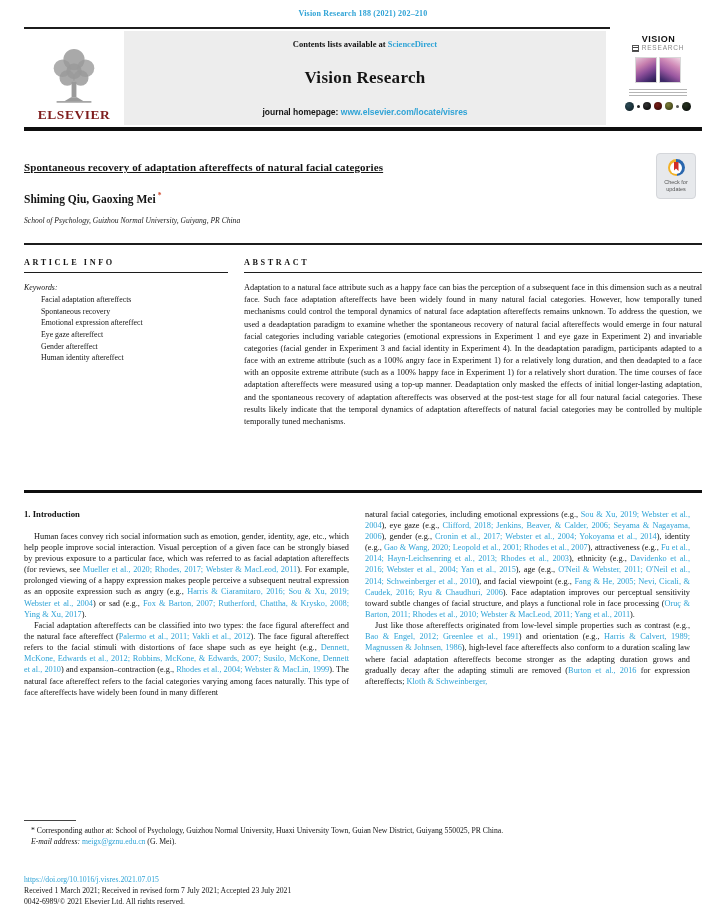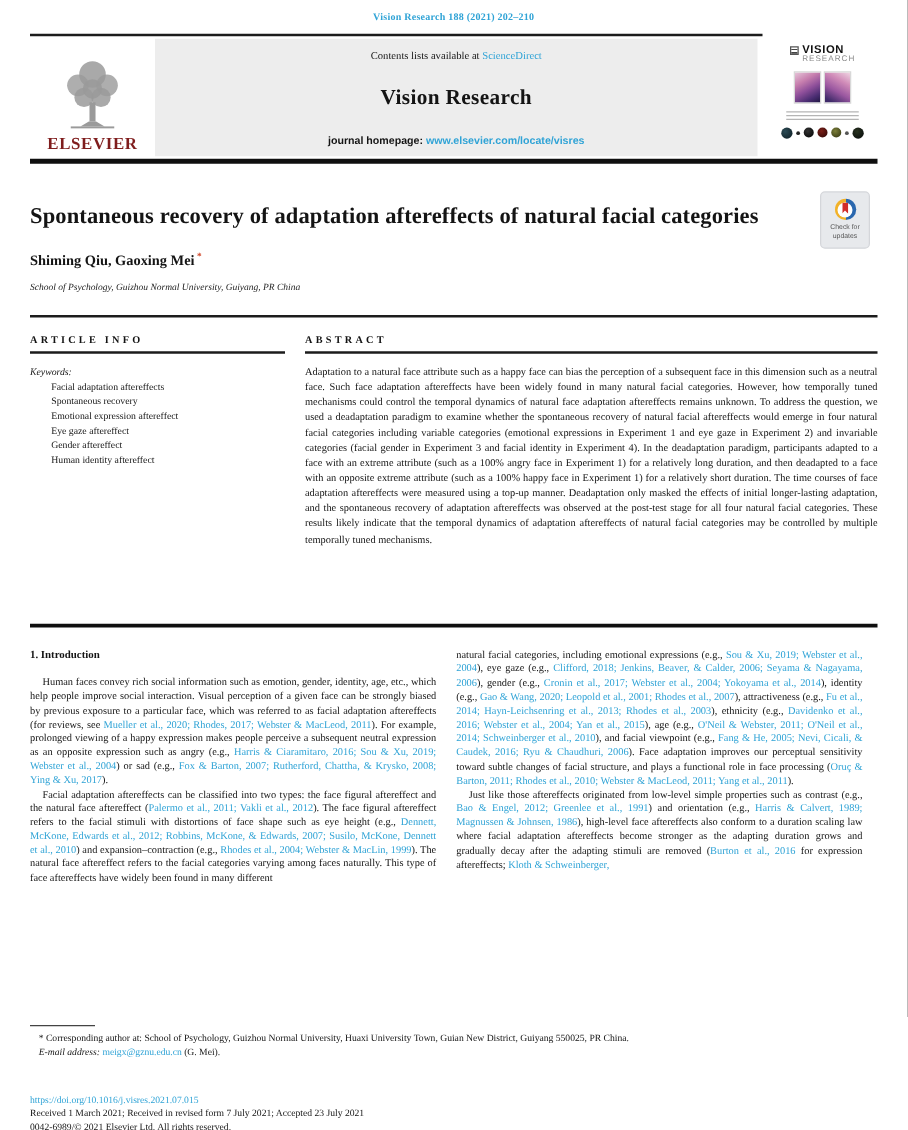--- a/index.html
+++ b/index.html
@@ -9,25 +9,25 @@
     background:#ffffff; color:#141414;
     font-family:"Liberation Serif", serif; overflow:hidden;
   }
   .link { color:#2fa3d6; }
   .citation { text-align:center; padding-top:9px; font-size:8px; font-weight:bold; letter-spacing:.2px; }
   .rule-thin { margin:9px 24px 0 24px; width:586px; height:2px; background:#1c1c1c; }
   .banner { margin:2px 24px 0 24px; height:94px; display:flex; align-items:stretch; }
   .logo-block { width:100px; display:flex; flex-direction:column; align-items:center; justify-content:flex-end; padding-bottom:2px; }
   .elsevier-word { font-size:13.5px; font-weight:bold; color:#7f1d1d; letter-spacing:.5px; font-family:"Liberation Serif",serif; }
   .banner-box { flex:1; background:#ededed; display:flex; flex-direction:column; justify-content:space-between; align-items:center; padding:8px 4px; }
-  .contents-line { font-size:8.5px; font-weight:normal;text-align:center; }
+  .contents-line { font-size:8.5px; font-weight:bold;text-align:center; }
   .journal-title { font-size:17px; font-weight:bold; letter-spacing:.3px; }
   .homepage-line { font-size:8.5px; font-weight:bold; font-family:"Liberation Sans",sans-serif; }
   .cover { width:88px; margin-left:8px; background:#fff; display:flex; flex-direction:column; align-items:center; padding-top:4px; }
-  .cover-head { display:flex; align-items:flex-start; gap:3px; }
+  .cover-head { display:flex; align-items:flex-end; gap:3px; }
   .cover-mark { width:7px; height:7px; margin-top:2px; background:
      repeating-linear-gradient(0deg,#444 0 1px,transparent 1px 3px); border:1px solid #555; }
   .cover-title1 { font-family:"Liberation Sans",sans-serif; font-weight:bold; font-size:9px; letter-spacing:.5px; color:#111; line-height:1; }
   .cover-title2 { font-family:"Liberation Sans",sans-serif; font-size:6.5px; letter-spacing:.8px; color:#8a8a8a; line-height:1.2; }
   .cover-plots { display:flex; gap:2px; margin-top:5px; }
   .cover-plot { width:22px; height:26px; border:1px solid #d8d8d8;
      background:linear-gradient(150deg,#e6c4d8 0%,#c77fae 30%,#8e4f9a 55%,#4a2d72 80%,#201743 100%); }
   .cover-plot.alt { background:linear-gradient(210deg,#f0d4e2 0%,#d08bb8 30%,#9a57a0 60%,#3f2a69 90%); }
   .cover-lines { width:58px; margin-top:4px; }
   .cover-lines div { height:1px; background:#b5b5b5; margin-top:2px; }
@@ -36,21 +36,21 @@
   .d1{width:9px;height:9px;background:radial-gradient(circle at 35% 35%,#2c4b55,#0c1a20);}
   .d2{width:3px;height:3px;background:#222;}
   .d3{width:8px;height:8px;background:radial-gradient(circle at 40% 35%,#333,#000);}
   .d4{width:8px;height:8px;background:radial-gradient(circle at 40% 35%,#7a1f17,#2a0505);}
   .d5{width:8px;height:8px;background:radial-gradient(circle at 40% 35%,#7c7f3a,#2e300f);}
   .d6{width:3px;height:3px;background:#555;}
   .d7{width:9px;height:9px;background:radial-gradient(circle at 40% 35%,#28321f,#05080a);}
   .rule-thick { margin:2px 24px 0 24px; height:4px; background:#0f0f0f; }
 
   .title-row { margin:30px 24px 0 24px; position:relative; }
-  .article-title { font-size:18px; font-weight:bold; letter-spacing:.1px; width:612px; line-height:1.25; }
+  .article-title { font-size:11px; font-weight:bold; letter-spacing:.1px; width:612px; line-height:1.25;text-decoration:underline; }
   .check-badge { position:absolute; right:6px; top:-8px; width:40px; height:46px; background:#e7e9ec;
      border-radius:4px; border:1px solid #d4d6da; display:flex; flex-direction:column; align-items:center; padding-top:5px; }
   .crossmark-circle { position:relative; width:17px; height:17px; border-radius:50%;
      background:conic-gradient(#2a67ae 0 50%, #f2b229 50% 100%); }
   .crossmark-circle::before { content:""; position:absolute; inset:2.5px; border-radius:50%; background:#fff; }
   .crossmark-flag { position:absolute; left:6px; top:3px; width:5px; height:9px; background:#d22d28;
      clip-path:polygon(0 0,100% 0,100% 100%,50% 72%,0 100%); z-index:2; }
   .check-badge-label { margin-top:3px; font-family:"Liberation Sans",sans-serif; font-size:5.5px; color:#555; text-align:center; width:30px; line-height:1.3; }
 
   .authors { margin:16px 24px 0 24px; font-size:11.5px; font-weight:bold; }

